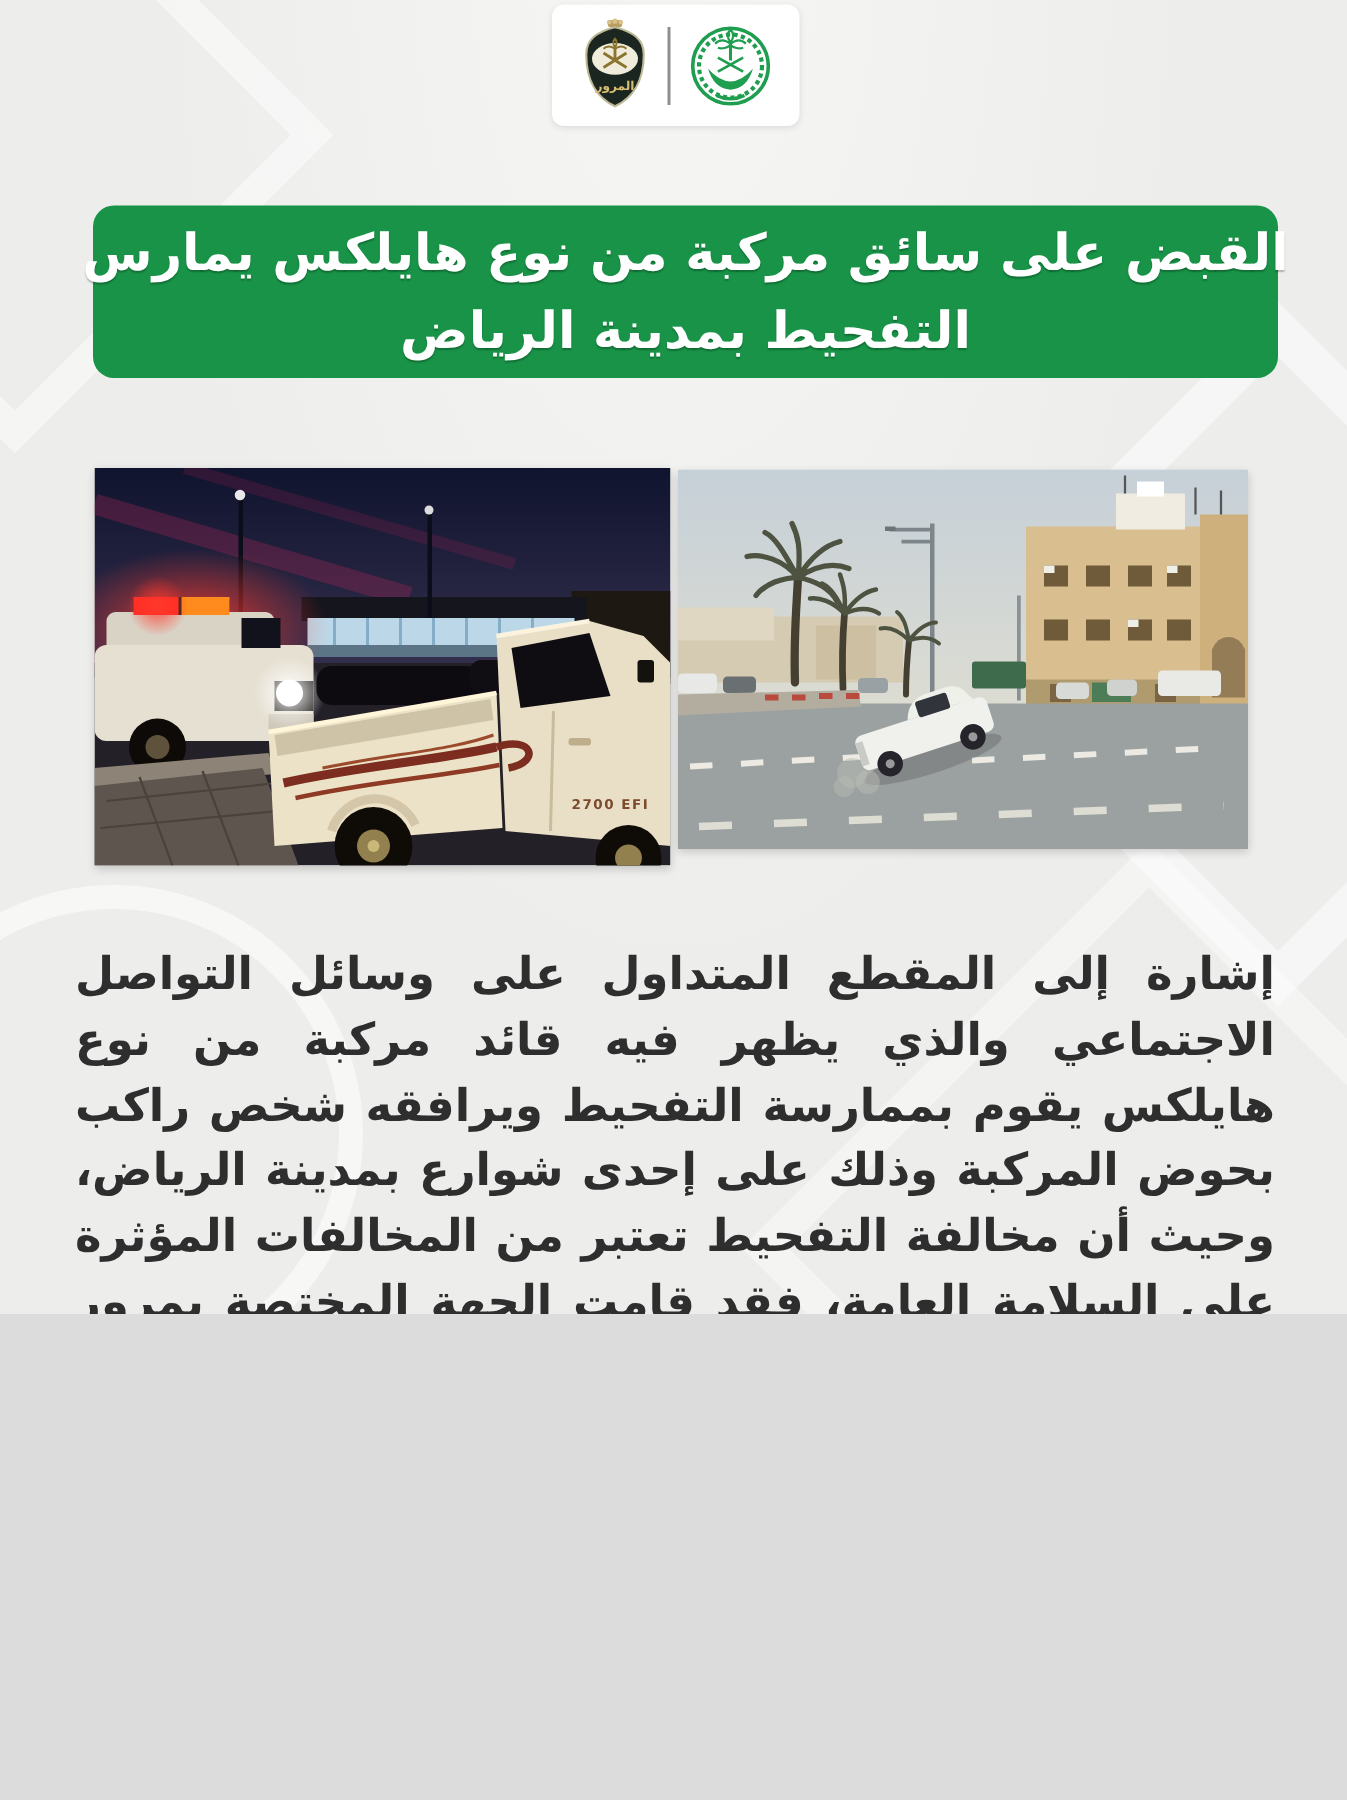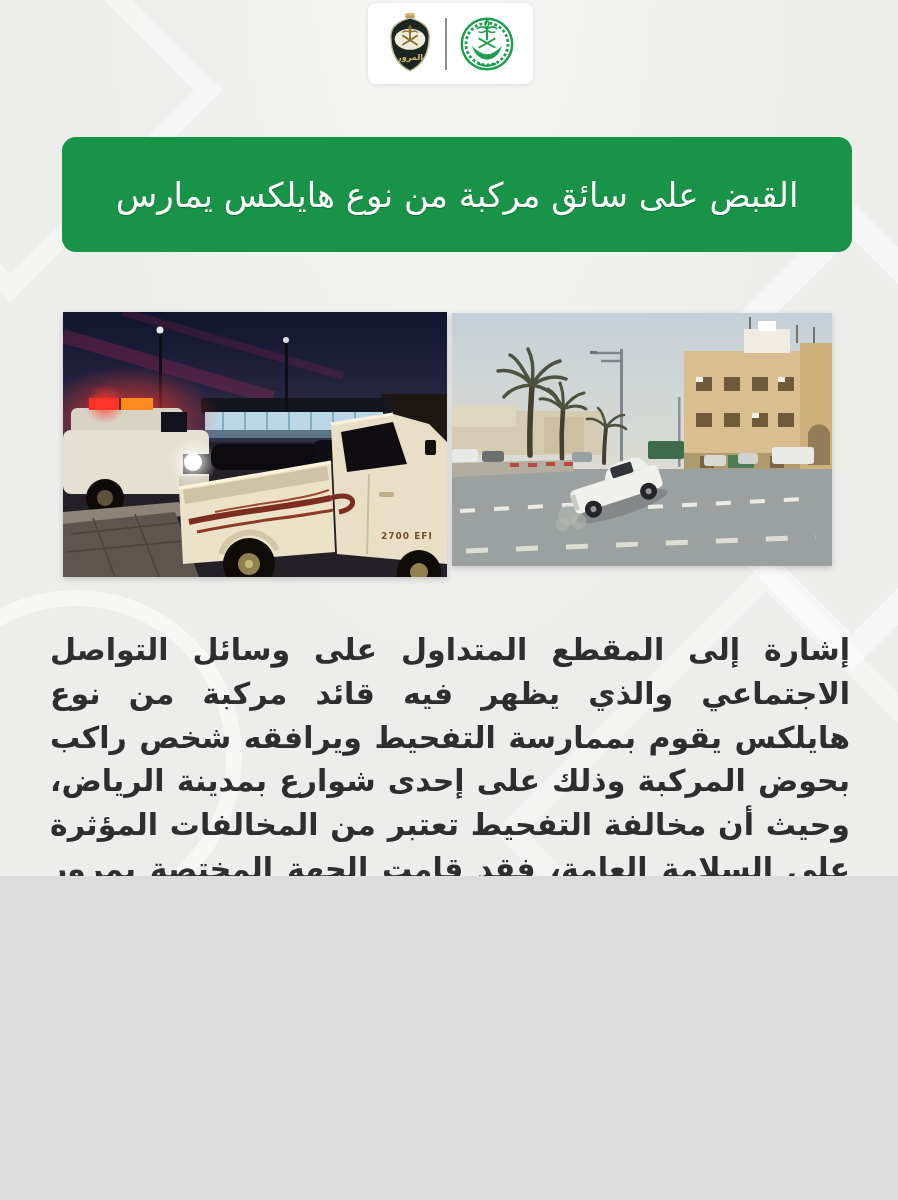--- a/index.html
+++ b/index.html
@@ -12,21 +12,21 @@
   .wm-diamond1{right:-120px;top:270px;width:280px;height:280px;border:26px solid rgba(255,255,255,.5);transform:rotate(45deg);}
   .wm-diamond2{right:-60px;top:640px;width:340px;height:340px;border:22px solid rgba(255,255,255,.4);transform:rotate(45deg);}
   .wm-diamond3{left:-140px;top:-60px;width:260px;height:260px;border:20px solid rgba(255,255,255,.45);transform:rotate(45deg);}
 
   .logo-card{position:absolute;left:368px;top:3px;width:165px;height:81px;background:#ffffff;border-radius:8px;
              box-shadow:0 1px 4px rgba(0,0,0,.10);display:flex;align-items:center;justify-content:center;gap:12px;}
   .logo-divider{width:2px;height:52px;background:#8f8f8f;}
 
   .banner{position:absolute;left:62px;top:137px;width:790px;height:115px;border-radius:14px;
           display:flex;flex-direction:column;align-items:center;justify-content:center;}
-  .banner-line{color:#ffffff;font-weight:normal;font-size:34px;line-height:52px;white-space:nowrap;
+  .banner-line{color:#ffffff;font-weight:bold;font-size:34px;line-height:52px;white-space:nowrap;
                text-shadow:0 1px 1px rgba(0,0,0,.25);}
 
   .photo{position:absolute;display:block;box-shadow:0 2px 6px rgba(0,0,0,.18);}
   .photo-left{left:63px;top:312px;width:384px;height:265px;}
   .photo-right{left:452px;top:313px;width:380px;height:253px;}
 
   .body-text{position:absolute;left:50px;top:628px;width:800px;color:#2e2e2e;font-weight:bold;
              font-size:30px;line-height:1.46;text-align:justify;text-align-last:right;}
 
   .footer-art{position:absolute;left:0;top:1080px;width:898px;height:120px;display:block;}
@@ -66,20 +66,21 @@
       <path d="M30 12 v14" stroke="#1f9e50" stroke-width="2.2"></path>
       <path d="M30 14 c-4 -3 -8 -3 -11 0 M30 14 c4 -3 8 -3 11 0 M30 13 c-3 -4 -2 -7 0 -9 c2 2 3 5 0 9 M30 15 c-2 2 -6 3 -9 2 M30 15 c2 2 6 3 9 2" stroke="#1f9e50" stroke-width="1.6" fill="none"></path>
       <path d="M21 34 L39 24 M39 34 L21 24" stroke="#1f9e50" stroke-width="2"></path>
       <path d="M14 32 Q30 50 46 32 Q42 46 30 47 Q18 46 14 32 Z" fill="#1f9e50"></path>
       <path d="M20 51 Q30 56 40 51" stroke="#1f9e50" stroke-width="2.4" fill="none"></path>
     </svg>
   </div>
 
   <div class="banner" dir="rtl" style="background:#189347;">
     <div class="banner-line">القبض على سائق مركبة من نوع هايلكس يمارس</div>
+    <div class="banner-line">التفحيط بمدينة الرياض</div>
   </div>
 
   <svg class="photo photo-left" viewBox="0 0 384 265" preserveAspectRatio="none">
     <defs>
       <linearGradient id="nsky" x1="0" y1="0" x2="0" y2="1">
         <stop offset="0" stop-color="#10142e"></stop>
           <stop offset="1" stop-color="#35304f"></stop>
       </linearGradient>
       <radialGradient id="redglow">
           <stop offset="0" stop-color="#ff392c" stop-opacity=".85"></stop>

